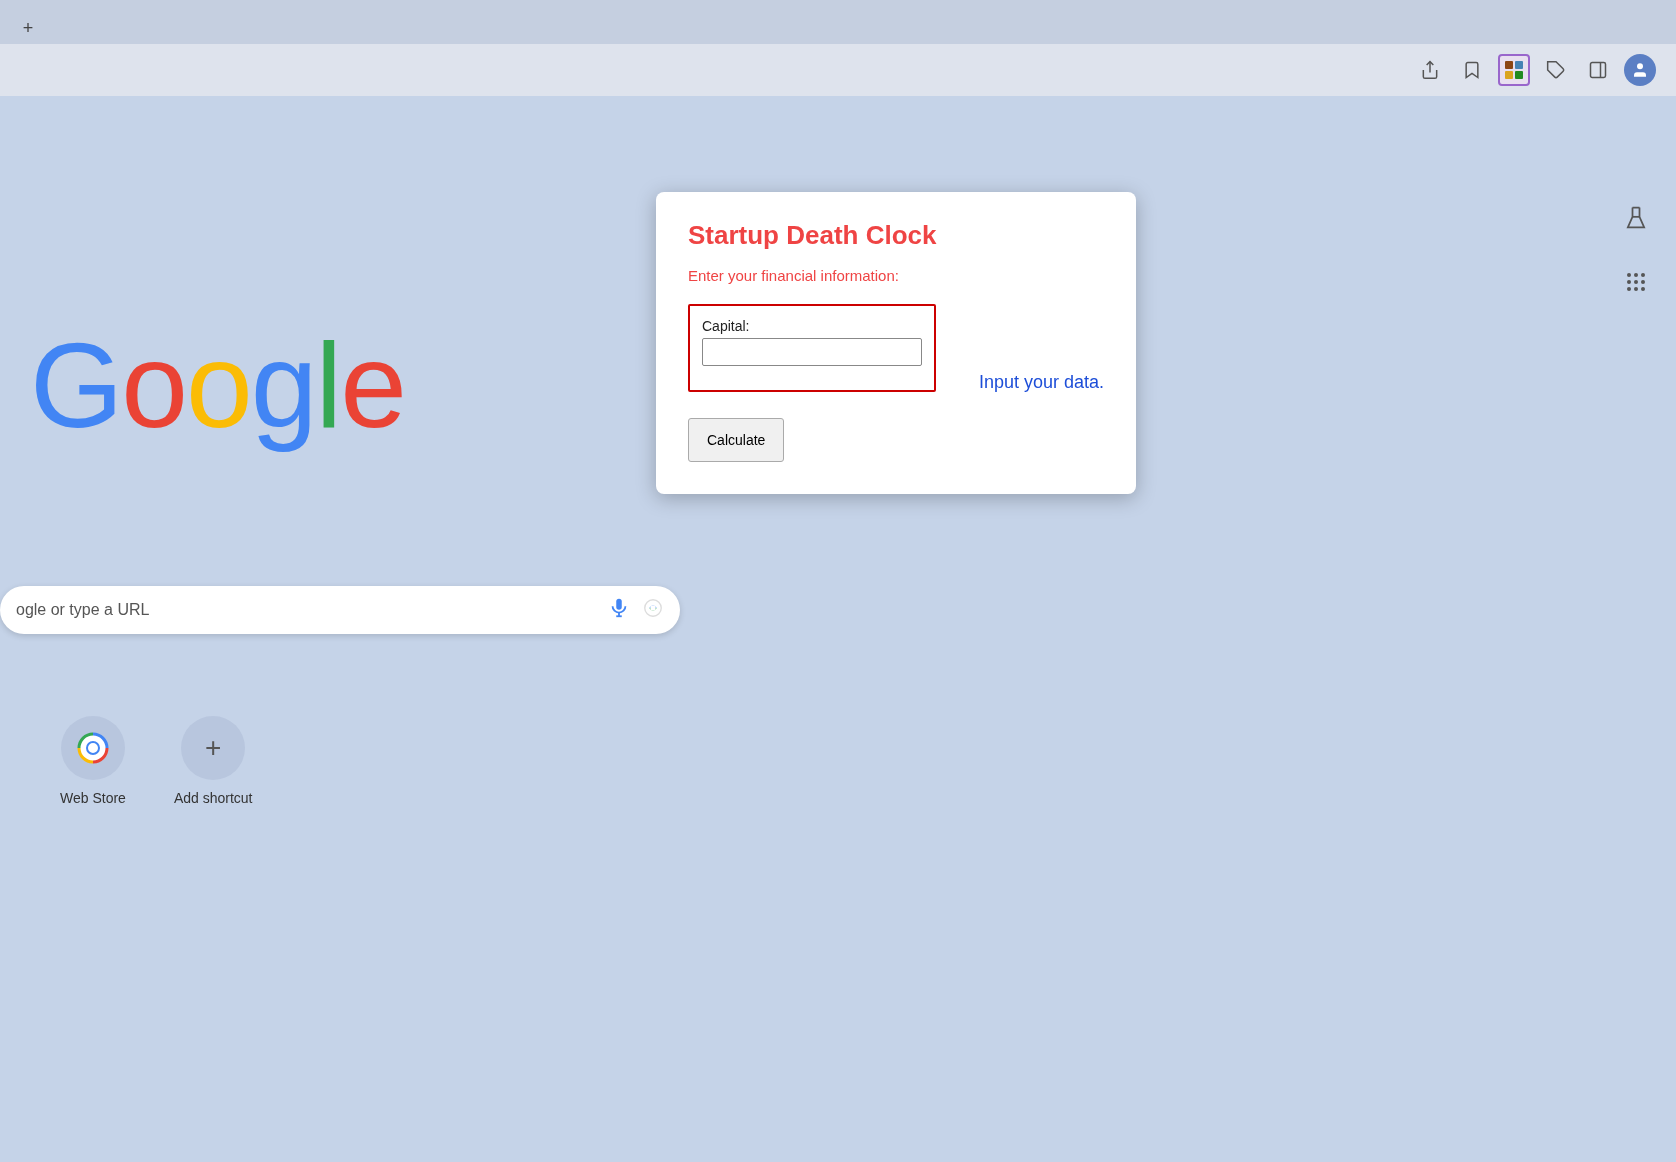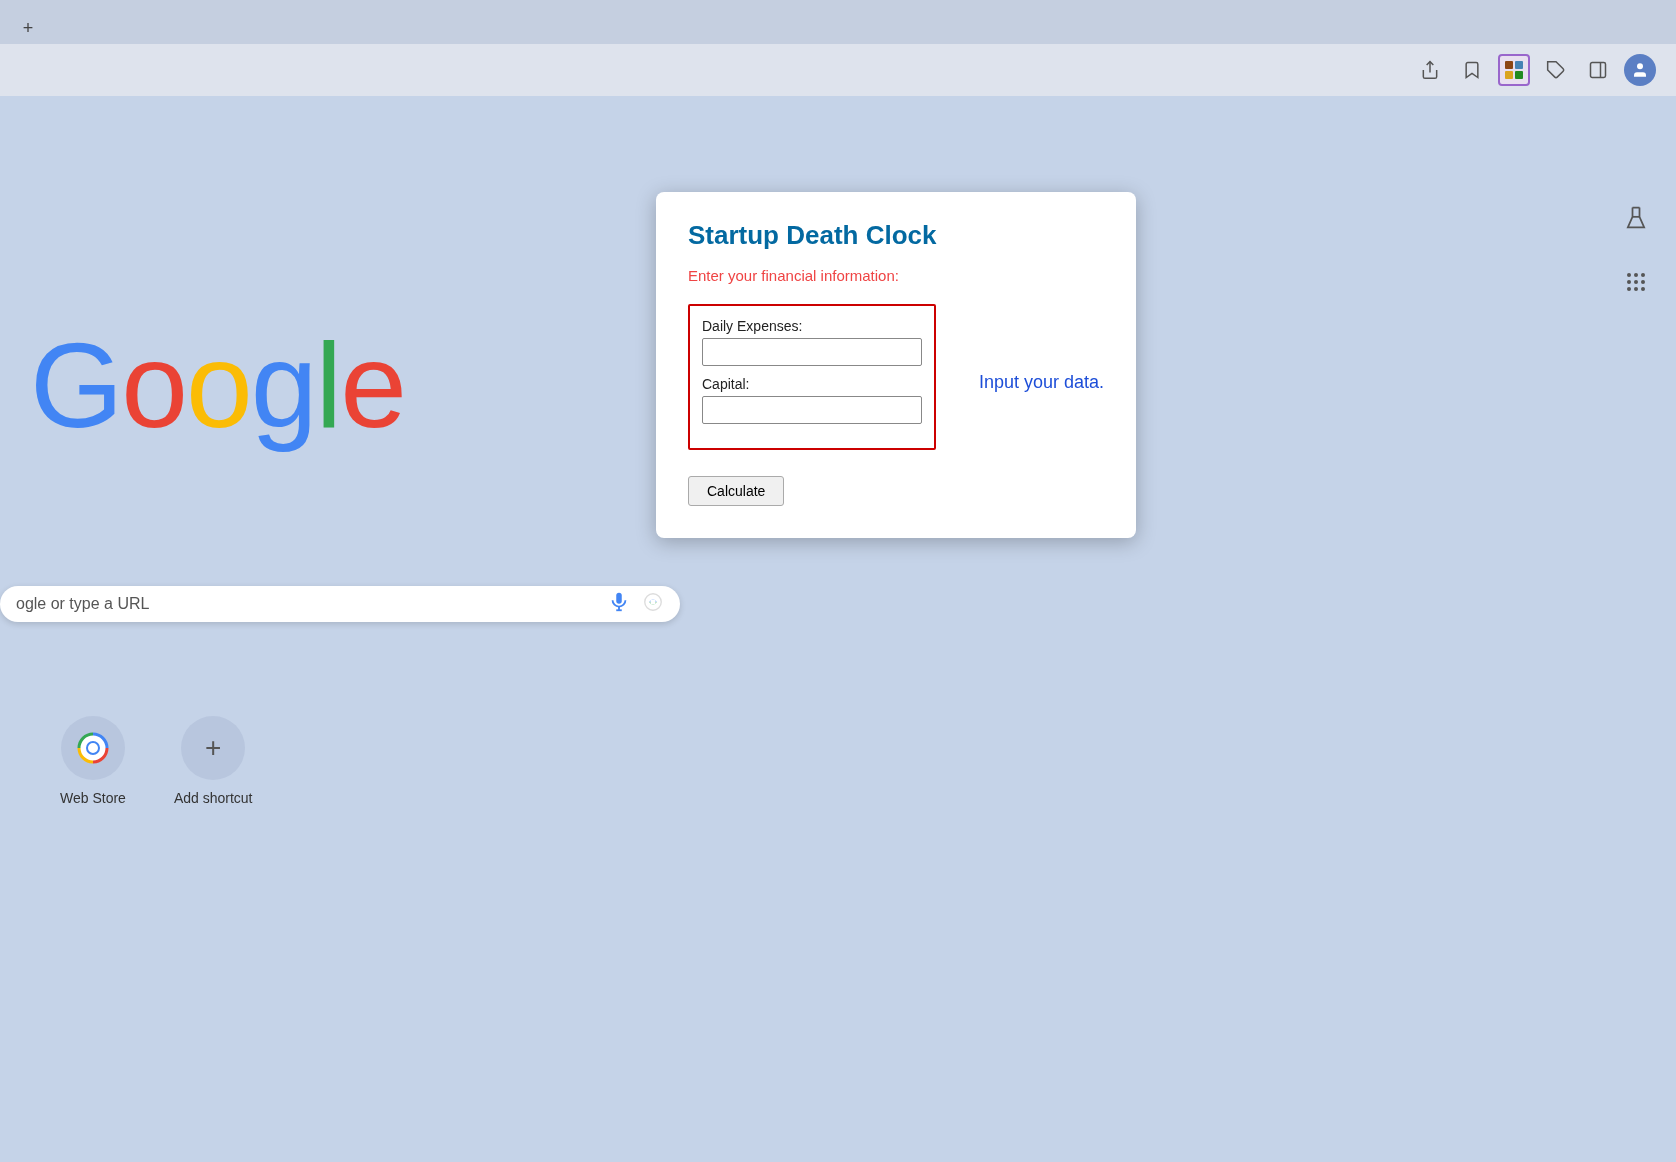--- a/index.html
+++ b/index.html
@@ -117,21 +117,21 @@
     .search-bar-container {
       position: absolute;
       left: 0;
       top: 490px;
       width: 680px;
     }
 
     .search-bar {
       background: white;
       border-radius: 24px;
-      height: 36px;
+      height: 48px;
       display: flex;
       align-items: center;
       padding: 0 16px;
       gap: 4px;
       box-shadow: 0 2px 6px rgba(0,0,0,0.15);
     }
 
     .search-text {
       flex: 1;
       font-size: 16px;
@@ -187,21 +187,21 @@
       background: white;
       border-radius: 8px;
       box-shadow: 0 4px 20px rgba(0,0,0,0.25);
       padding: 28px 32px 32px;
       z-index: 100;
     }
 
     .popup-title {
       font-size: 26px;
       font-weight: 700;
-      color: #0369a1;
+      color: #ef4444;
       margin-bottom: 16px;
     }
 
     .popup-subtitle {
       font-size: 15px;
       color: #ef4444;
       margin-bottom: 20px;
     }
 
     .popup-form {
@@ -231,21 +231,21 @@
       width: 220px;
       height: 28px;
       border: 1px solid #888;
       border-radius: 2px;
       padding: 2px 6px;
       font-size: 14px;
     }
 
     .calculate-btn {
       margin-top: 14px;
-      padding: 6px 18px;
+      padding: 13px 18px;
       background: #f0f0f0;
       border: 1px solid #aaa;
       border-radius: 3px;
       font-size: 14px;
       cursor: pointer;
     }
 
     .input-hint {
       position: absolute;
       right: 32px;
@@ -398,24 +398,20 @@
       </div>
       <span class="shortcut-label">Add shortcut</span>
     </div>
   </div>
 
   <div class="extension-popup">
     <div class="popup-title">Startup Death Clock</div>
     <div class="popup-subtitle">Enter your financial information:</div>
 
     <div class="popup-form">
-      <div class="form-group">
-        <label class="form-label">Daily Expenses:</label>
-        <input class="form-input" type="text" value="" style="">
-      </div>
       <div class="form-group">
         <label class="form-label">Capital:</label>
         <input class="form-input" type="text" value="" style="">
       </div>
     </div>
 
     <div>
       <button class="calculate-btn">Calculate</button>
     </div>
 

